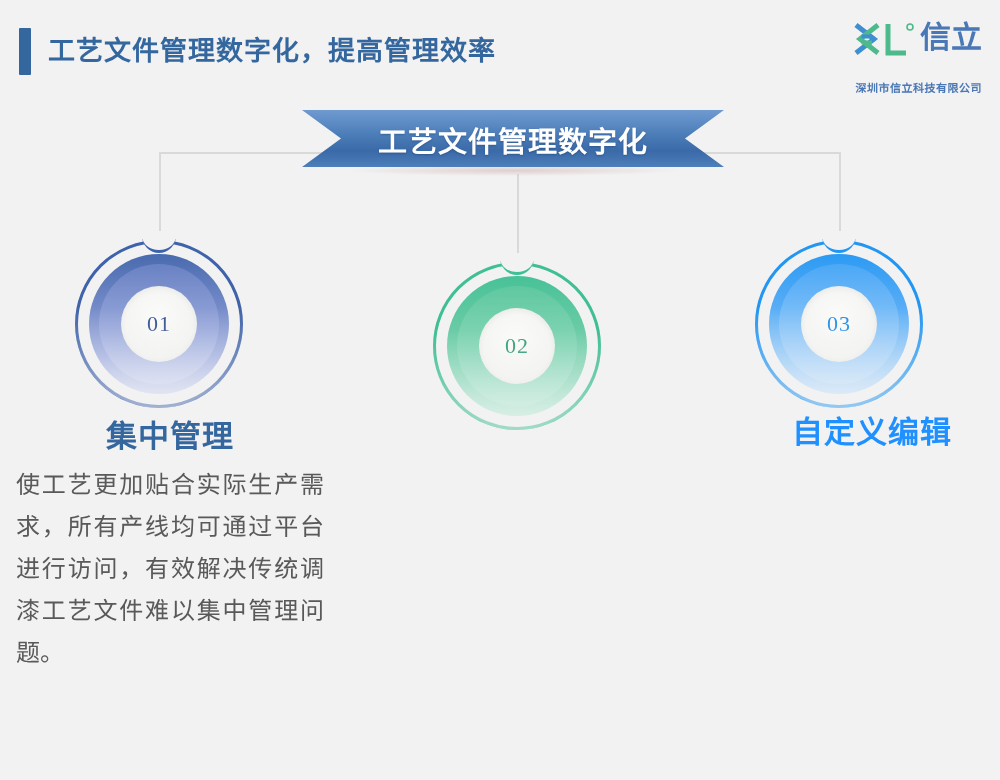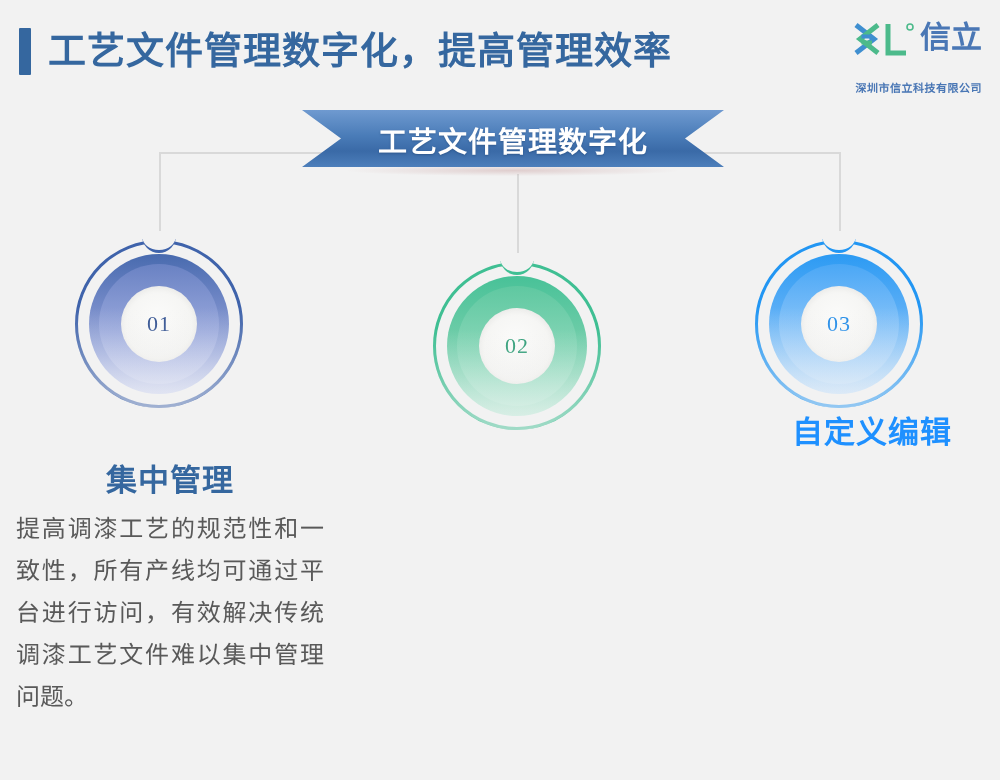--- a/index.html
+++ b/index.html
@@ -14,21 +14,21 @@
   .stage{position:relative;width:1000px;height:780px;}
 
   
   .header{position:absolute;left:0;top:0;width:1000px;height:100px;}
   .accent-bar{
     position:absolute;left:19px;top:28px;width:12px;height:47px;
     background:#35679f;border-radius:1px;
   }
   .page-title{
     position:absolute;left:48px;top:22px;
-    font-size:38px;font-weight:bold;color:#35679f;
+    font-size:27px;font-weight:bold;color:#35679f;
     letter-spacing:1px;line-height:58px;white-space:nowrap;
   }
   
   .logo{position:absolute;right:18px;top:22px;width:160px;height:60px;}
   .logo-row{display:flex;justify-content:flex-end;height:40px;}
   .logo-xl{position:relative;height:34px;width:62px;margin-right:4px;}
   .logo-xl svg{display:block;}
   .logo-cn{
     font-size:31px;font-weight:bold;color:#4a77b5;line-height:32px;
     letter-spacing:0px;
@@ -120,21 +120,21 @@
 
   
   .col{position:absolute;width:320px;}
   #col-1{left:10px;top:418px;}
   #col-2{left:352px;top:440px;}
   #col-3{left:712px;top:414px;}
   .col-title{
     text-align:center;font-size:31px;font-weight:bold;
     line-height:38px;margin:0 0 8px 0;letter-spacing:1px;
   }
-  #col-1 .col-title{color:#35679f;margin-top:44px;}
+  #col-1 .col-title{color:#35679f;}
   #col-2 .col-title{color:#4cba8b;}
   #col-3 .col-title{color:#1e90ff;}
   .col-body{
     font-size:24px;line-height:42px;color:#595959;
     text-align:justify;text-align-last:left;
     padding:0 6px;letter-spacing:0px;
   }
 </style>
 </head>
 <body>
@@ -206,21 +206,21 @@
     <div class="ring-inner">
       <span class="num">03</span>
     </div>
     <div class="ring-outer"></div>
     <div class="notch"></div>
     <div class="notch-mask"></div>
   </div>
 
   <div class="col" id="col-1">
     <div class="col-title">集中管理</div>
-    <div class="col-body">提高调漆工艺的规范性和一致性，所有产线均可通过平台进行访问，有效解决传统调漆工艺文件难以集中管理问题。</div>
+    <div class="col-body">使工艺更加贴合实际生产需求，所有产线均可通过平台进行访问，有效解决传统调漆工艺文件难以集中管理问题。</div>
   </div>
 
 
   <div class="col" id="col-3">
     <div class="col-title">自定义编辑</div>
   </div>
 
 </div>
 
 </body></html>

